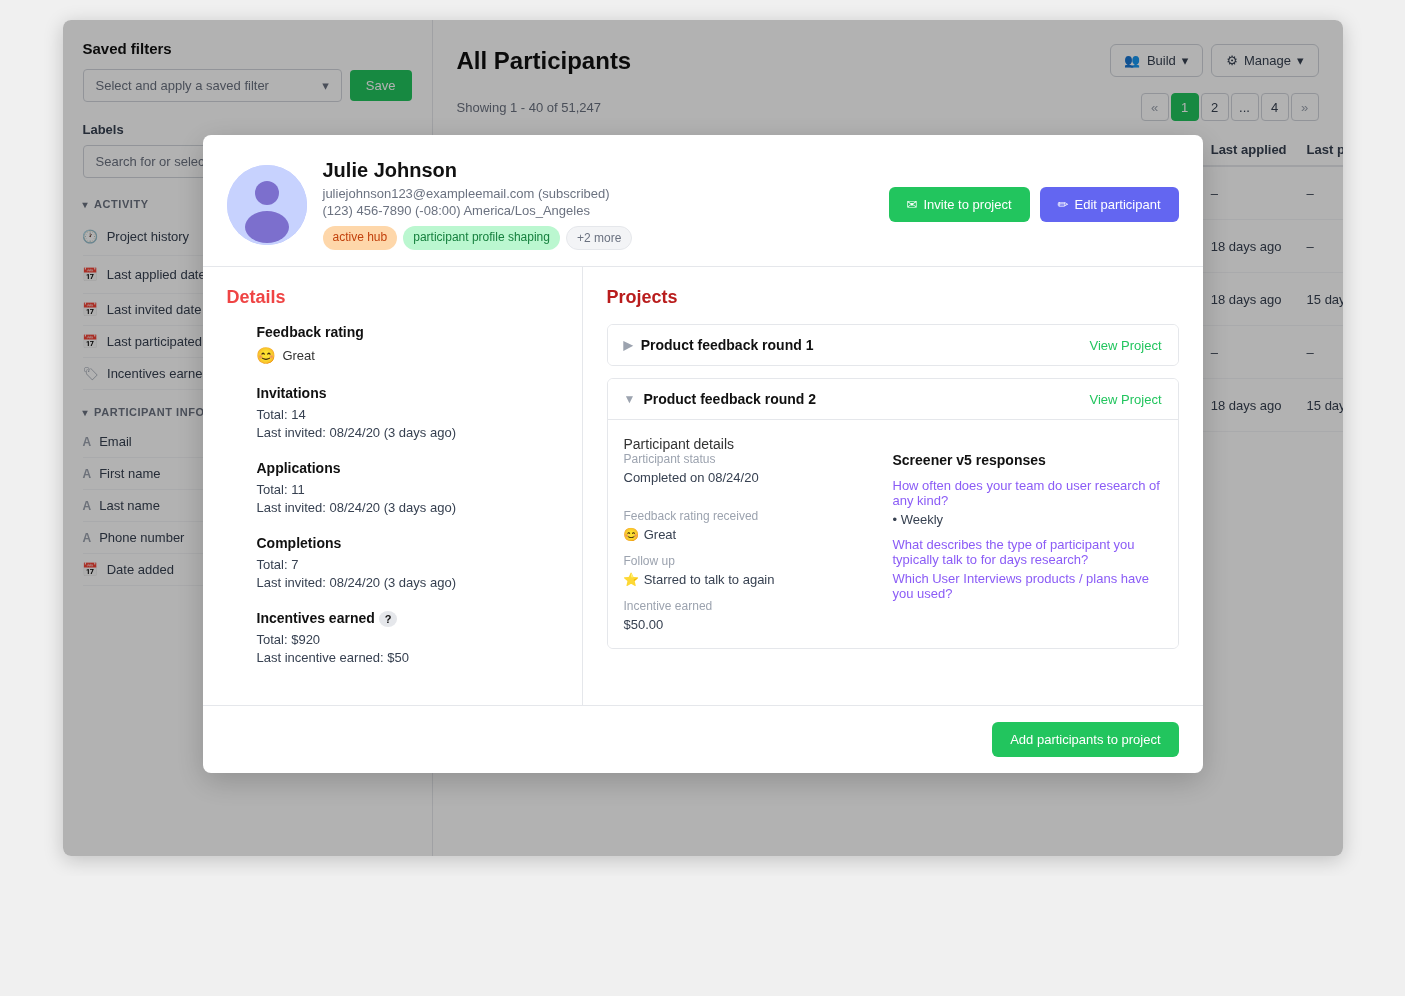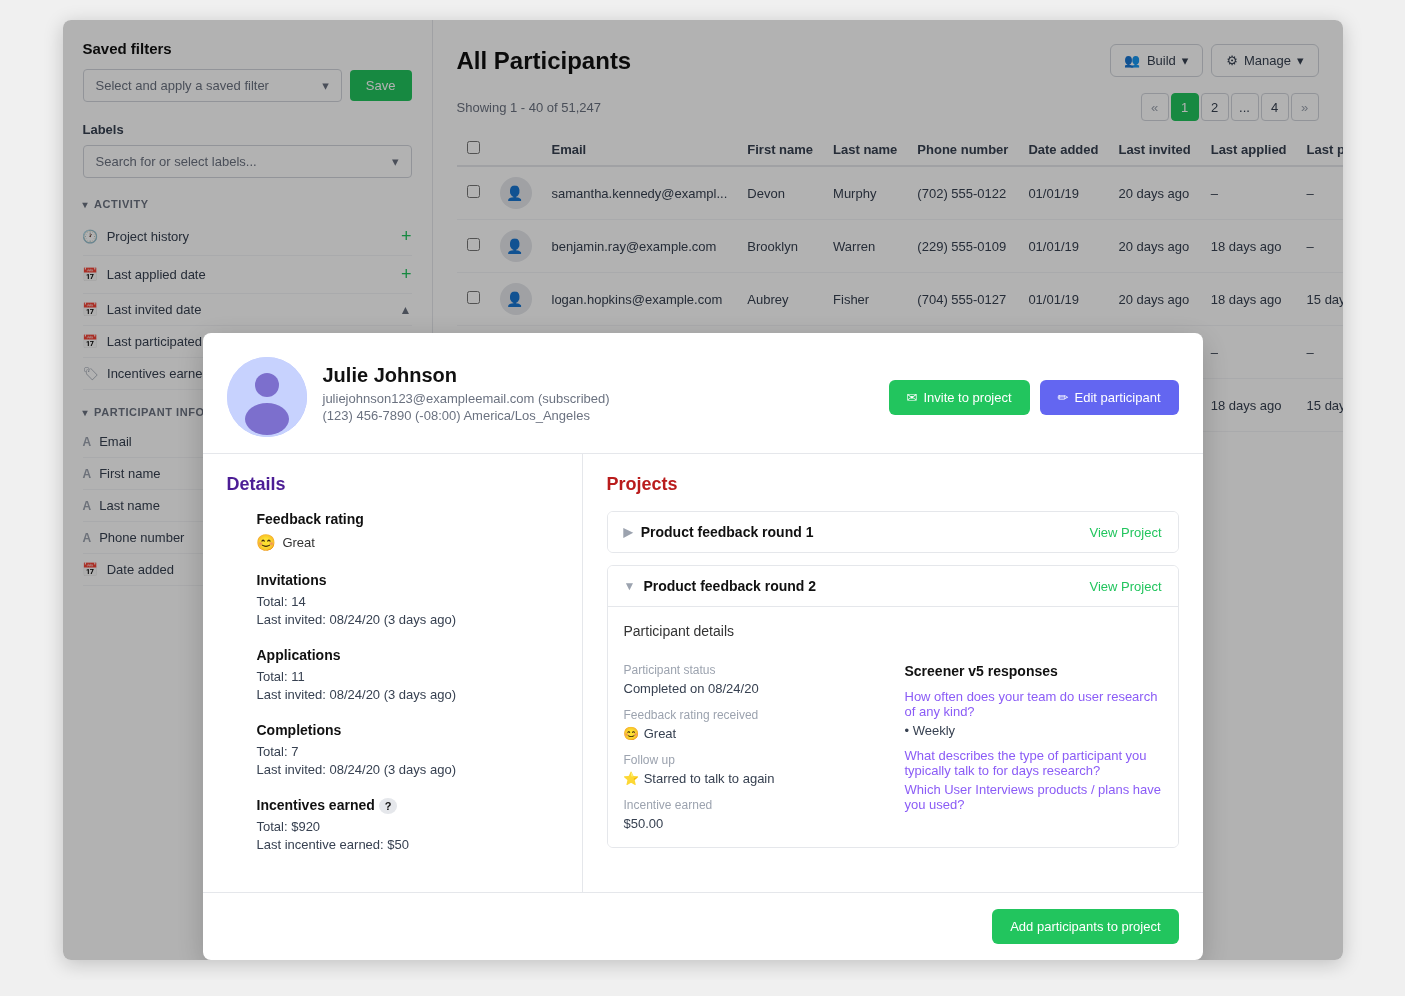--- a/index.html
+++ b/index.html
@@ -5,21 +5,21 @@
     * { box-sizing: border-box; margin: 0; padding: 0; }
     body { font-family: -apple-system, BlinkMacSystemFont, 'Segoe UI', sans-serif; background: #f0f0f0; font-size: 14px; color: #333; }
 
     .app-window {
       width: 1280px;
       margin: 20px auto;
       background: #fff;
       border-radius: 8px;
       box-shadow: 0 4px 20px rgba(0,0,0,0.2);
       display: flex;
-      height: 940px;
+      height: 836px;
       overflow: hidden;
       position: relative;
     }
 
     
     .sidebar {
       width: 370px;
       min-width: 370px;
       background: #fff;
       border-right: 1px solid #e5e7eb;
@@ -217,21 +217,21 @@
 
     .checkbox-cell { width: 30px; }
 
     
     .popup-overlay {
       position: absolute;
       top: 0; left: 0; right: 0; bottom: 0;
       background: rgba(0,0,0,0.3);
       z-index: 10;
       display: flex;
-      align-items: flex-end;
+      align-items: center;
       justify-content: center;
       padding-top: 32px;
     }
 
     .popup {
       background: #fff;
       border-radius: 8px;
       box-shadow: 0 8px 30px rgba(0,0,0,0.2);
       width: 1000px;
       max-height: 860px;
@@ -318,21 +318,21 @@
       gap: 0;
     }
 
     .details-panel {
       width: 380px;
       min-width: 380px;
       padding: 20px 24px;
       border-right: 1px solid #e5e7eb;
     }
 
-    .details-title { font-size: 18px; font-weight: 700; color: #4c1d95; margin-bottom: 16px; }
+    .details-title { font-size: 18px; font-weight: 700; color: #ef4444; margin-bottom: 16px; }
 
     .detail-section { margin-bottom: 20px; margin-left: 30px; }
     .detail-section-title { font-size: 14px; font-weight: 700; color: #111; margin-bottom: 6px; }
     .detail-row { font-size: 13px; color: #374151; margin-bottom: 3px; }
 
     .feedback-rating { display: flex; align-items: center; gap: 6px; font-size: 13px; }
     .emoji { font-size: 16px; }
 
     .projects-panel {
       flex: 1;
@@ -378,21 +378,21 @@
 
     .project-expanded {
       padding: 16px;
       border-top: 1px solid #e5e7eb;
       background: #fff;
     }
 
     .project-details-grid {
       display: grid;
       grid-template-columns: 1fr 1fr;
-      gap: 24px;
+      gap: 0;
     }
 
     .pdetail-section { }
     .pdetail-label { font-size: 12px; color: #9ca3af; margin-bottom: 4px; }
     .pdetail-value { font-size: 13px; color: #374151; display: flex; align-items: center; gap: 4px; }
     .screener-title { font-size: 14px; font-weight: 700; color: #111; margin-bottom: 10px; }
     .screener-q { font-size: 13px; font-weight: 400; color: #8b5cf6; margin-bottom: 4px; }
     .screener-a { font-size: 13px; color: #374151; margin-bottom: 10px; }
   </style>
 </head>
@@ -637,20 +637,25 @@
             <circle cx="40" cy="40" r="40" fill="#c7d2fe"></circle>
 
             <circle cx="40" cy="28" r="12" fill="#7c6fcd"></circle>
             <ellipse cx="40" cy="62" rx="22" ry="16" fill="#7c6fcd"></ellipse>
           </svg>
         </div>
         <div class="profile-info">
           <div class="profile-name">Julie Johnson</div>
           <div class="profile-email">juliejohnson123@exampleemail.com (subscribed)</div>
           <div class="profile-phone">(123) 456-7890  (-08:00) America/Los_Angeles</div>
+          <div class="profile-tags">
+            <span class="tag tag-orange">active hub</span>
+            <span class="tag tag-green">participant profile shaping</span>
+            <span class="tag tag-gray">+2 more</span>
+          </div>
         </div>
         <div class="profile-actions">
           <button class="invite-btn">
             <span>✉</span>
             <span>Invite to project</span>
           </button>
           <button class="edit-btn">
             <span>✏</span>
             <span>Edit participant</span>
           </button>
@@ -717,21 +722,21 @@
                 <span>Product feedback round 2</span>
               </div>
               <a class="view-project-link">View Project</a>
             </div>
 
             <div class="project-expanded">
               <div class="project-details-grid">
                 <div style="grid-column:1/-1;">Participant details</div>
 
                 <div>
-                  <div class="pdetail-section" style="margin-bottom:12px;">
+                  <div class="pdetail-section" style="margin-bottom:24px;">
                     <div class="pdetail-label">Participant status</div>
                     <div class="pdetail-value">Completed on 08/24/20</div>
                   </div>
 
                   <div class="pdetail-section" style="margin-bottom:12px;">
                     <div class="pdetail-label">Feedback rating received</div>
                     <div class="pdetail-value">
                       <span>😊</span> Great
                     </div>
                   </div>

